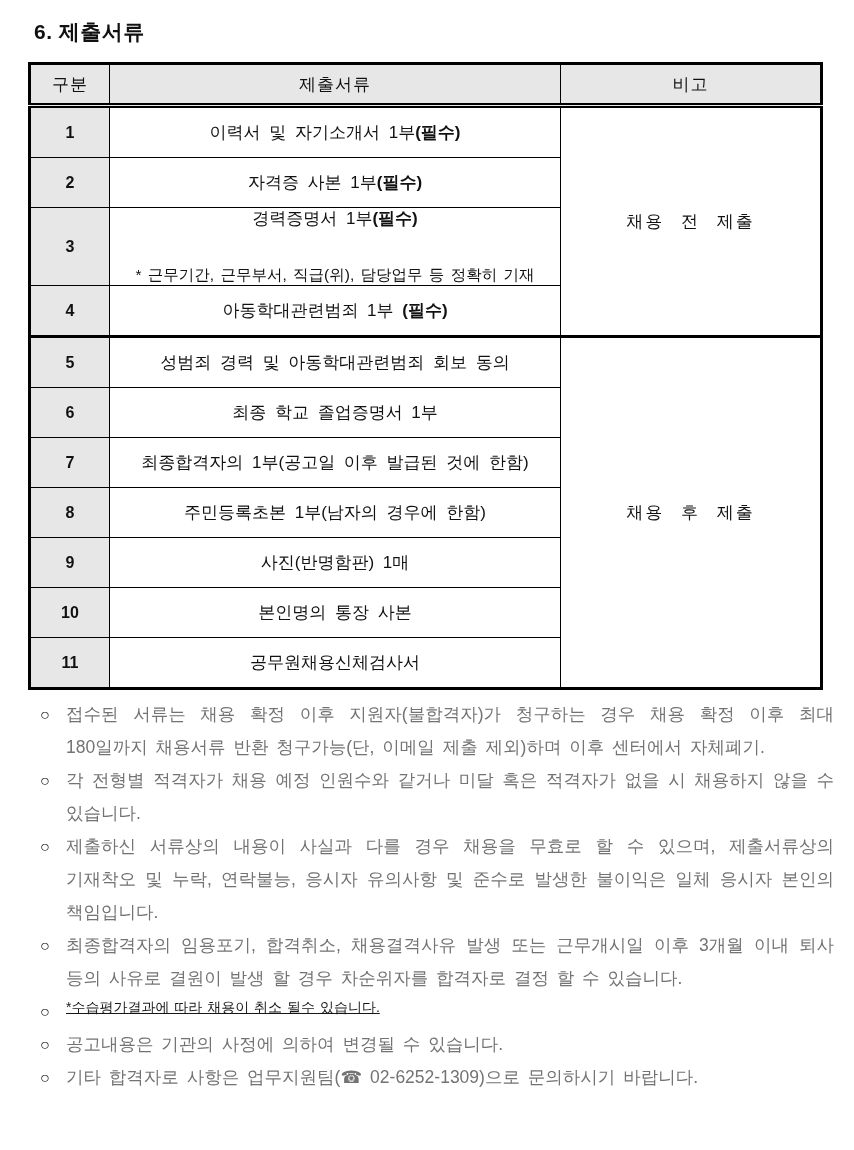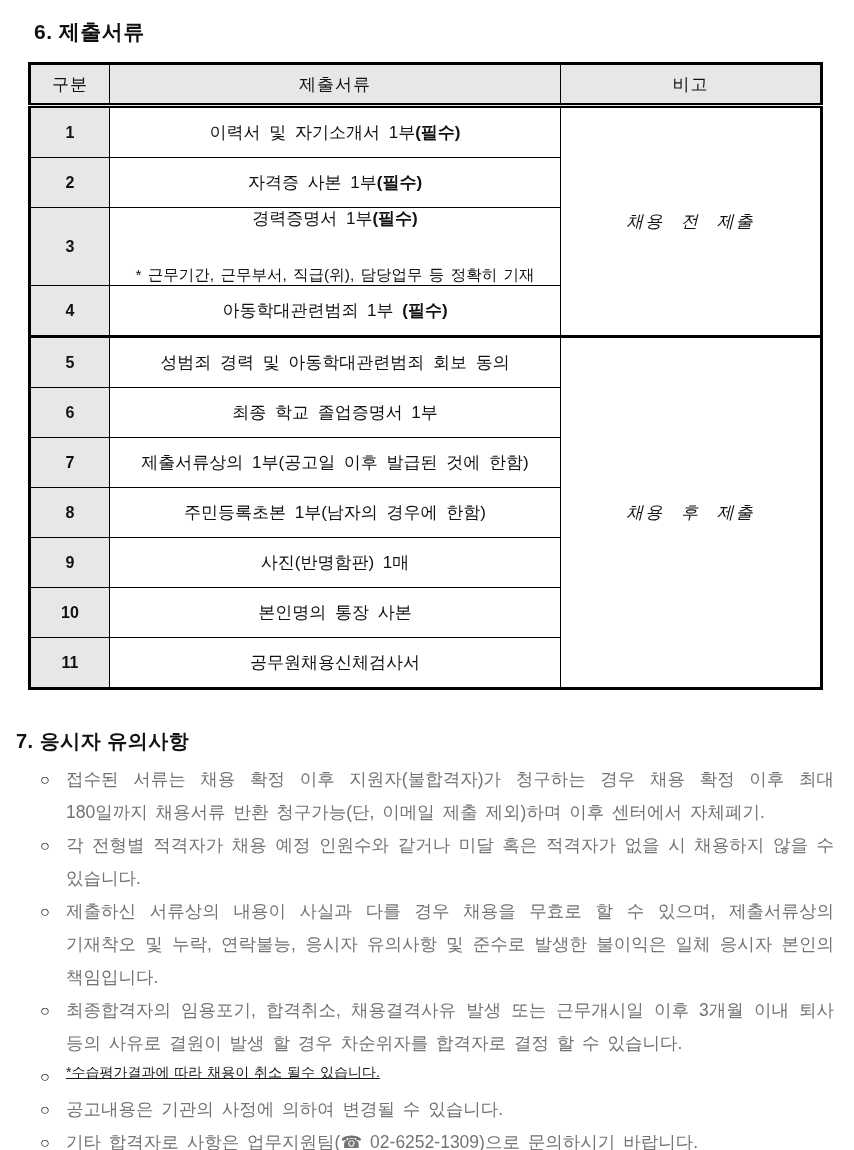--- a/index.html
+++ b/index.html
@@ -42,21 +42,21 @@
   }
   .doc-table tbody td { height: 49px; }
   td.num {
     background: #e7e7e7;
     font-weight: bold;
     font-size: 16px;
   }
   td.doc { word-spacing: 4px; }
   td.doc .note { font-size: 15.5px; line-height: 20px; word-spacing: 2px; margin-top: 36px; }
   td.doc .line1 { line-height: 21px; }
-  td.remark { word-spacing: 10px; letter-spacing: 2px; font-style: italic; }
+  td.remark { word-spacing: 10px; letter-spacing: 2px; }
   tr.group-start td { border-top: 3px solid #000; }
 
   .notices { margin: 8px 20px 0 40px; }
   .notice { display: flex; align-items: flex-start; }
   .notice .marker {
     flex: 0 0 26px;
     font-size: 16px;
     line-height: 33px;
     color: #222;
   }
@@ -125,42 +125,41 @@
         <td class="num">5</td>
         <td class="doc"><span>성범죄 경력 및 아동학대관련범죄 회보 동의</span></td>
         <td class="remark" rowspan="7">채용 후 제출</td>
       </tr>
       <tr>
         <td class="num">6</td>
         <td class="doc"><span>최종 학교 졸업증명서 1부</span></td>
       </tr>
       <tr>
         <td class="num">7</td>
-        <td class="doc"><span>제출서류상의 1부(공고일 이후 발급된 것에 한함)</span></td>
+        <td class="doc"><span>최종합격자의 1부(공고일 이후 발급된 것에 한함)</span></td>
       </tr>
       <tr>
         <td class="num">8</td>
         <td class="doc"><span>주민등록초본 1부(남자의 경우에 한함)</span></td>
       </tr>
       <tr>
         <td class="num">9</td>
         <td class="doc"><span>사진(반명함판) 1매</span></td>
       </tr>
       <tr>
         <td class="num">10</td>
         <td class="doc"><span>본인명의 통장 사본</span></td>
       </tr>
       <tr>
         <td class="num">11</td>
         <td class="doc"><span>공무원채용신체검사서</span></td>
       </tr>
     </tbody>
   </table>
 
-  <h2 class="sec-title sec7-title">7. 응시자 유의사항</h2>
 
   <div class="notices">
 
     <div class="notice">
       <span class="marker">○</span>
       <div class="body">
           <p class="ntext">접수된 서류는 채용 확정 이후 지원자(불합격자)가 청구하는 경우 채용 확정 이후 최대 180일까지 채용서류 반환 청구가능(단, 이메일 제출 제외)하며 이후 센터에서 자체폐기.</p>
         </div>
     </div>
 

